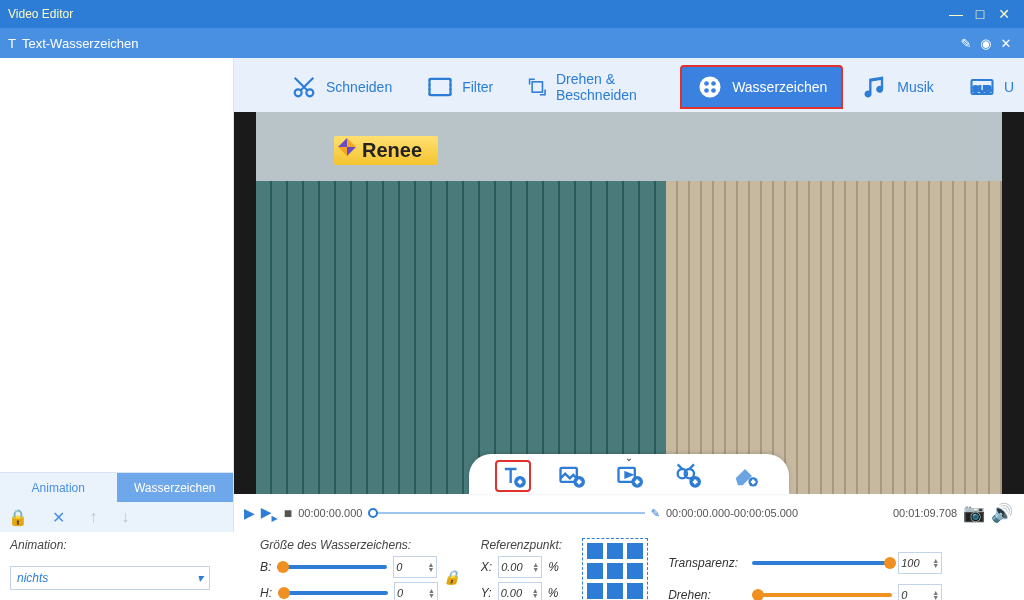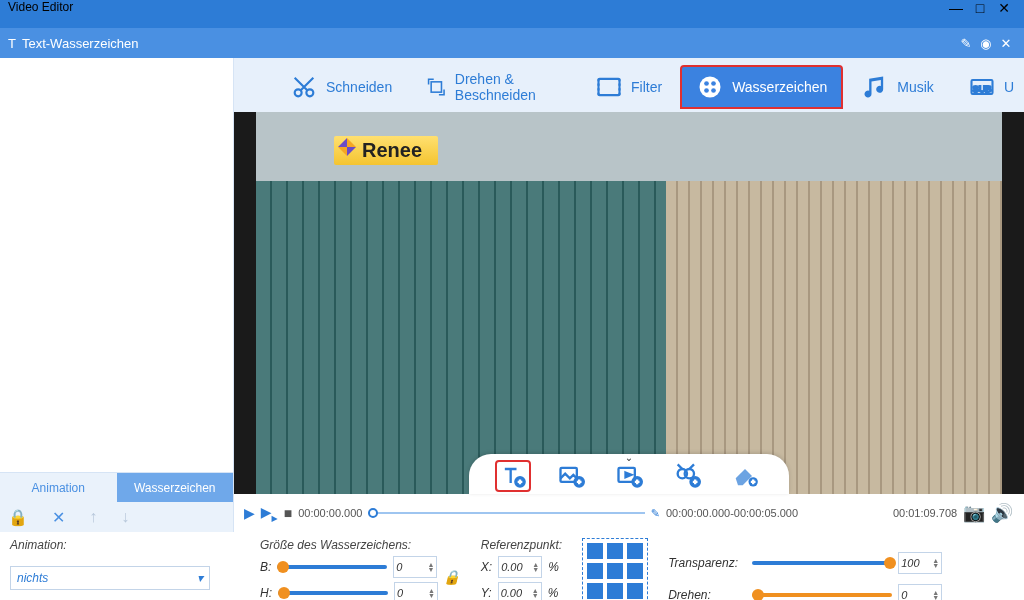--- a/index.html
+++ b/index.html
@@ -1,18 +1,18 @@
 <!DOCTYPE html>
 <html><head>
 <meta charset="utf-8">
 <style>
 * { box-sizing: border-box; margin: 0; padding: 0; font-family: "Segoe UI", Arial, sans-serif; }
 body { width: 1024px; height: 600px; overflow: hidden; background: #fff; }
 
-.titlebar { height: 28px; background: #2d7cd6; color: #000000; display: flex; align-items: flex-start; padding: 0 8px; font-size: 12px; }
+.titlebar { height: 28px; background: #2d7cd6; color: #fef9c3; display: flex; align-items: center; padding: 0 8px; font-size: 12px; }
 .titlebar .spacer { flex: 1; }
 .titlebar .winbtn { width: 24px; text-align: center; cursor: pointer; font-size: 14px; }
 
 .subheader { height: 30px; background: #4a90e2; display: flex; align-items: center; padding: 0 8px; color: #fff; font-size: 13px; }
 .subheader .spacer { flex:1; }
 .subheader .icn { width: 20px; text-align: center; cursor: pointer; font-size: 13px; }
 
 .main { display: flex; height: 474px; }
 
 .leftcol { width: 234px; display: flex; flex-direction: column; border-right: 1px solid #d6e4f5; }
@@ -108,31 +108,31 @@
       <div class="toptab plain">
         <svg class="ico" viewBox="0 0 24 24" fill="none" stroke="#2d7cd6" stroke-width="1.8">
             <circle cx="7" cy="17" r="3"></circle>
             <circle cx="17" cy="17" r="3"></circle>
             <path d="M9 15 20 4M15 15 4 4"></path>
           </svg>
         <span>Schneiden</span>
       </div>
       <div class="toptab plain">
         <svg class="ico" viewBox="0 0 24 24" fill="none" stroke="#2d7cd6" stroke-width="1.8">
+            <rect x="3" y="5" width="18" height="14" rx="1"></rect>
+            <path d="M3 5v14M21 5v14" stroke-dasharray="2 2"></path>
+          </svg>
+        <span>Filter</span>
+      </div>
+      <div class="toptab plain">
+        <svg class="ico" viewBox="0 0 24 24" fill="none" stroke="#2d7cd6" stroke-width="1.8">
             <rect x="6" y="6" width="12" height="12"></rect>
             <path d="M3 9V3h6M21 15v6h-6"></path>
           </svg>
         <span>Drehen &amp; Beschneiden</span>
-      </div>
-      <div class="toptab plain">
-        <svg class="ico" viewBox="0 0 24 24" fill="none" stroke="#2d7cd6" stroke-width="1.8">
-            <rect x="3" y="5" width="18" height="14" rx="1"></rect>
-            <path d="M3 5v14M21 5v14" stroke-dasharray="2 2"></path>
-          </svg>
-        <span>Filter</span>
       </div>
       <div class="toptab active">
         <svg class="ico" viewBox="0 0 24 24" fill="#fff">
             <circle cx="12" cy="12" r="9" fill="#fff"></circle>
             <circle cx="9" cy="9" r="2" fill="#3b82e0"></circle>
             <circle cx="15" cy="9" r="2" fill="#3b82e0"></circle>
             <circle cx="9" cy="15" r="2" fill="#3b82e0"></circle>
             <circle cx="15" cy="15" r="2" fill="#3b82e0"></circle>
           </svg>
         <span>Wasserzeichen</span>

